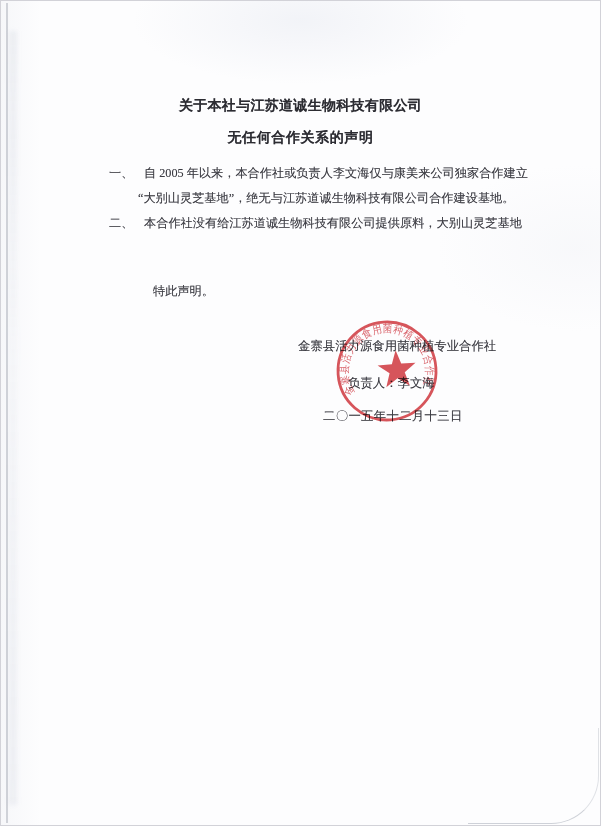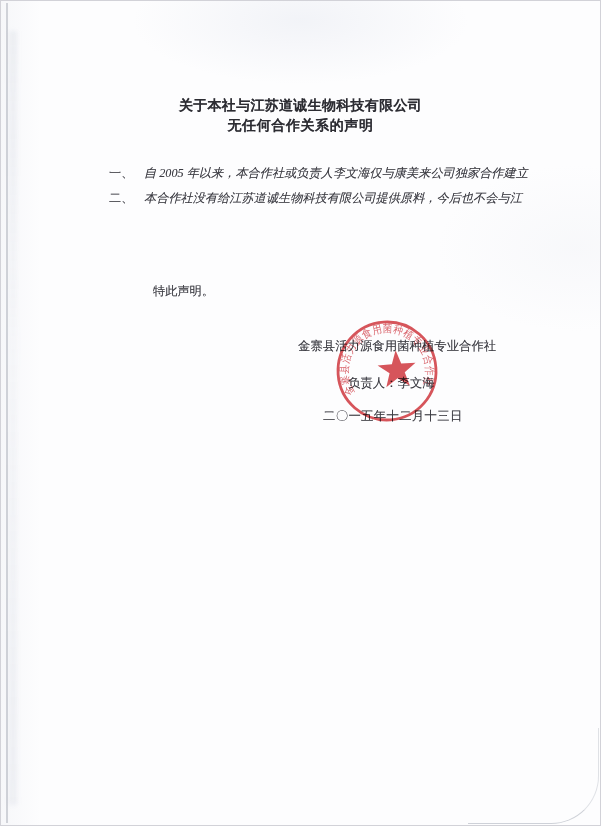--- a/index.html
+++ b/index.html
@@ -37,29 +37,29 @@
     border-right:1px solid rgba(168,173,184,0.35);
     border-bottom-right-radius:48px;
   }
   .doc-text{color:#3c3c43;text-shadow:0 0 0.4px rgba(70,70,80,0.45);}
   .title-line{
     position:absolute;left:0;width:100%;text-align:center;
     font-weight:bold;font-size:14px;color:#2c2c32;
     text-shadow:0 0 0.4px rgba(45,45,55,0.5);
   }
   .title-1{top:89px;letter-spacing:0.3px;margin-top:7px;}
-  .title-2{top:116px;letter-spacing:0.6px;}
+  .title-2{top:128px;letter-spacing:0.6px;}
   .body-block{
     position:absolute;left:108px;top:160px;width:420px;
     font-size:12.2px;line-height:25px;
   }
   .item{display:flex;}
   .marker{flex:none;width:35px;white-space:nowrap;}
   .lines{flex:1;}
-  .line{white-space:nowrap;font-style:italic;}
+  .line{white-space:nowrap;}
   .hang-quote{margin-left:-6px;}
   .closing{
     position:absolute;left:152px;top:278px;
     font-size:12.2px;line-height:25px;white-space:nowrap;
   }
   .sig-org{position:absolute;left:297px;top:337px;font-size:12.4px;white-space:nowrap;}
   .sig-principal{position:absolute;left:347px;top:374px;font-size:12.4px;white-space:nowrap;}
   .sig-date{position:absolute;left:322px;top:407px;font-size:12.4px;letter-spacing:0.3px;white-space:nowrap;}
   .stamp{
     position:absolute;left:334px;top:318px;width:104px;height:104px;
@@ -81,26 +81,27 @@
   <div class="corner-curve"></div>
 
   <div class="title-line title-1">关于本社与江苏道诚生物科技有限公司</div>
   <div class="title-line title-2">无任何合作关系的声明</div>
 
   <div class="body-block doc-text">
     <div class="item">
       <span class="marker">一、</span>
       <div class="lines">
         <div class="line">自 2005 年以来，本合作社或负责人李文海仅与康美来公司独家合作建立</div>
+        <div class="line hang-quote">“大别山灵芝基地”，绝无与江苏道诚生物科技有限公司合作建设基地。</div>
       </div>
     </div>
     <div class="item">
       <span class="marker">二、</span>
       <div class="lines">
-        <div class="line">本合作社没有给江苏道诚生物科技有限公司提供原料，今后也不会与江</div>
+        <div class="line">本合作社没有给江苏道诚生物科技有限公司提供原料，大别山灵芝基地</div>
       </div>
     </div>
   </div>
 
   <div class="closing doc-text">特此声明。</div>
 
   <div class="sig-org doc-text">金寨县活力源食用菌种植专业合作社</div>
   <div class="sig-principal doc-text">负责人：李文海</div>
   <div class="sig-date doc-text">二〇一五年十二月十三日</div>
 

